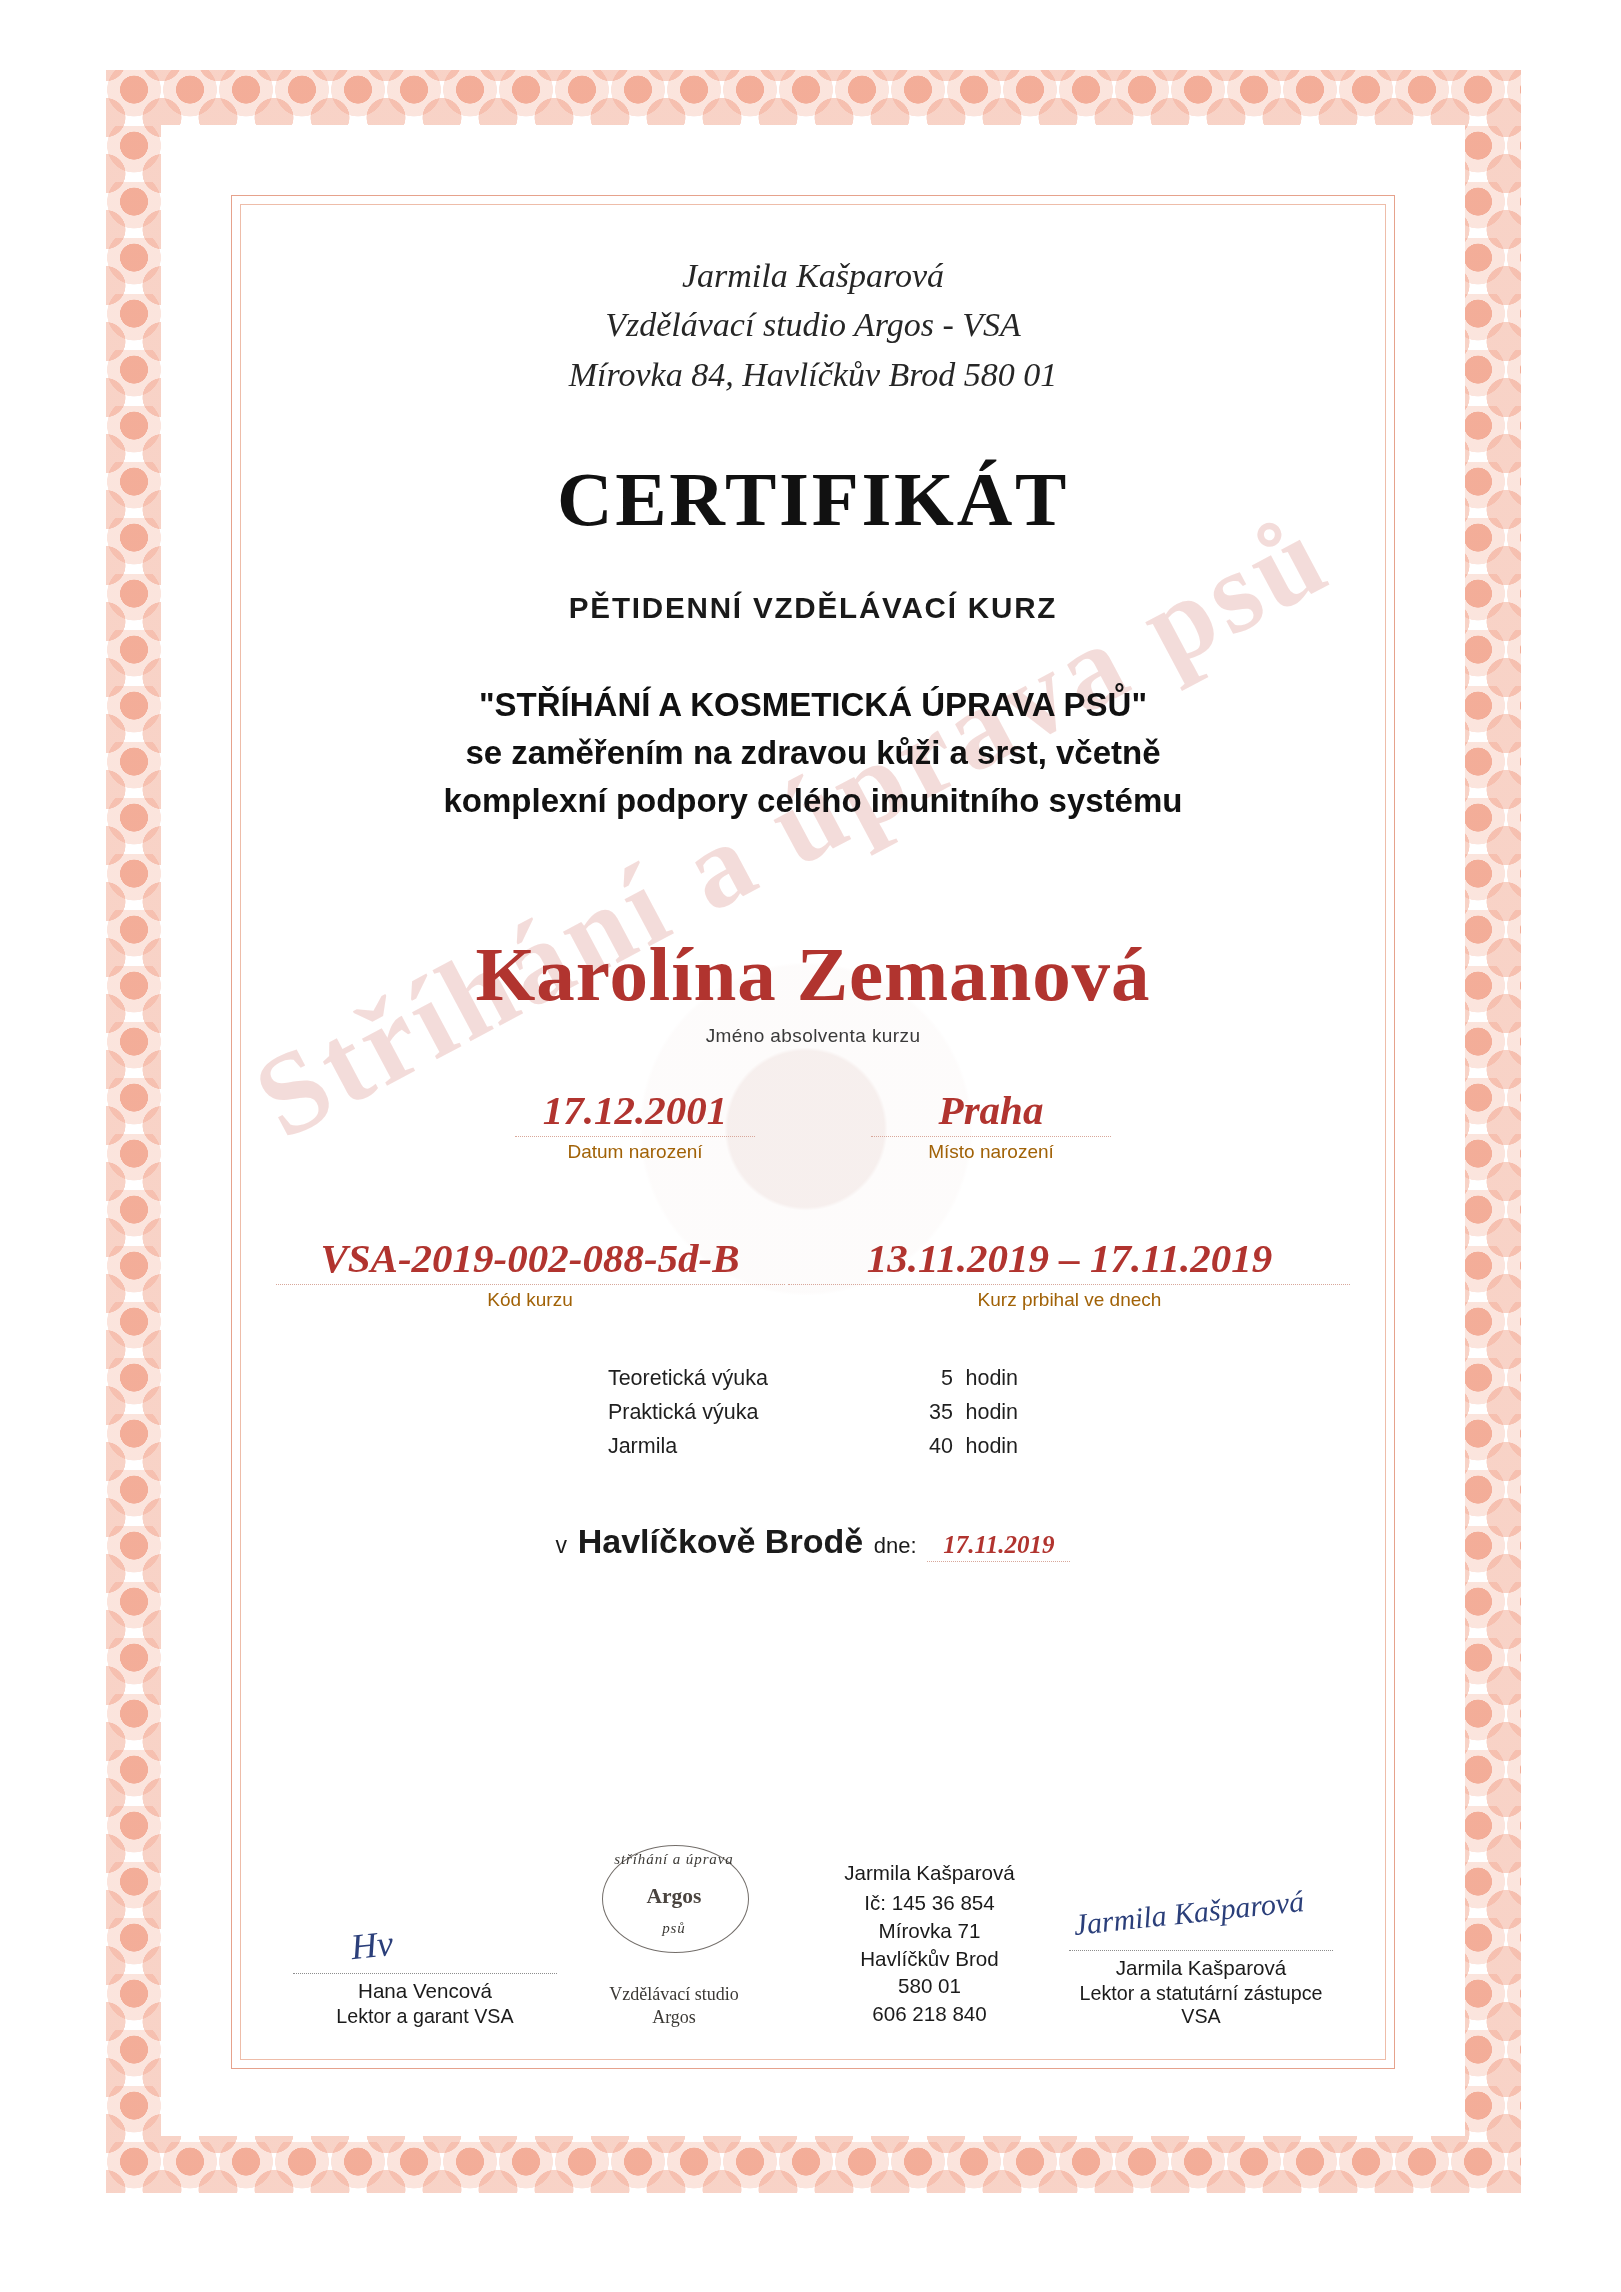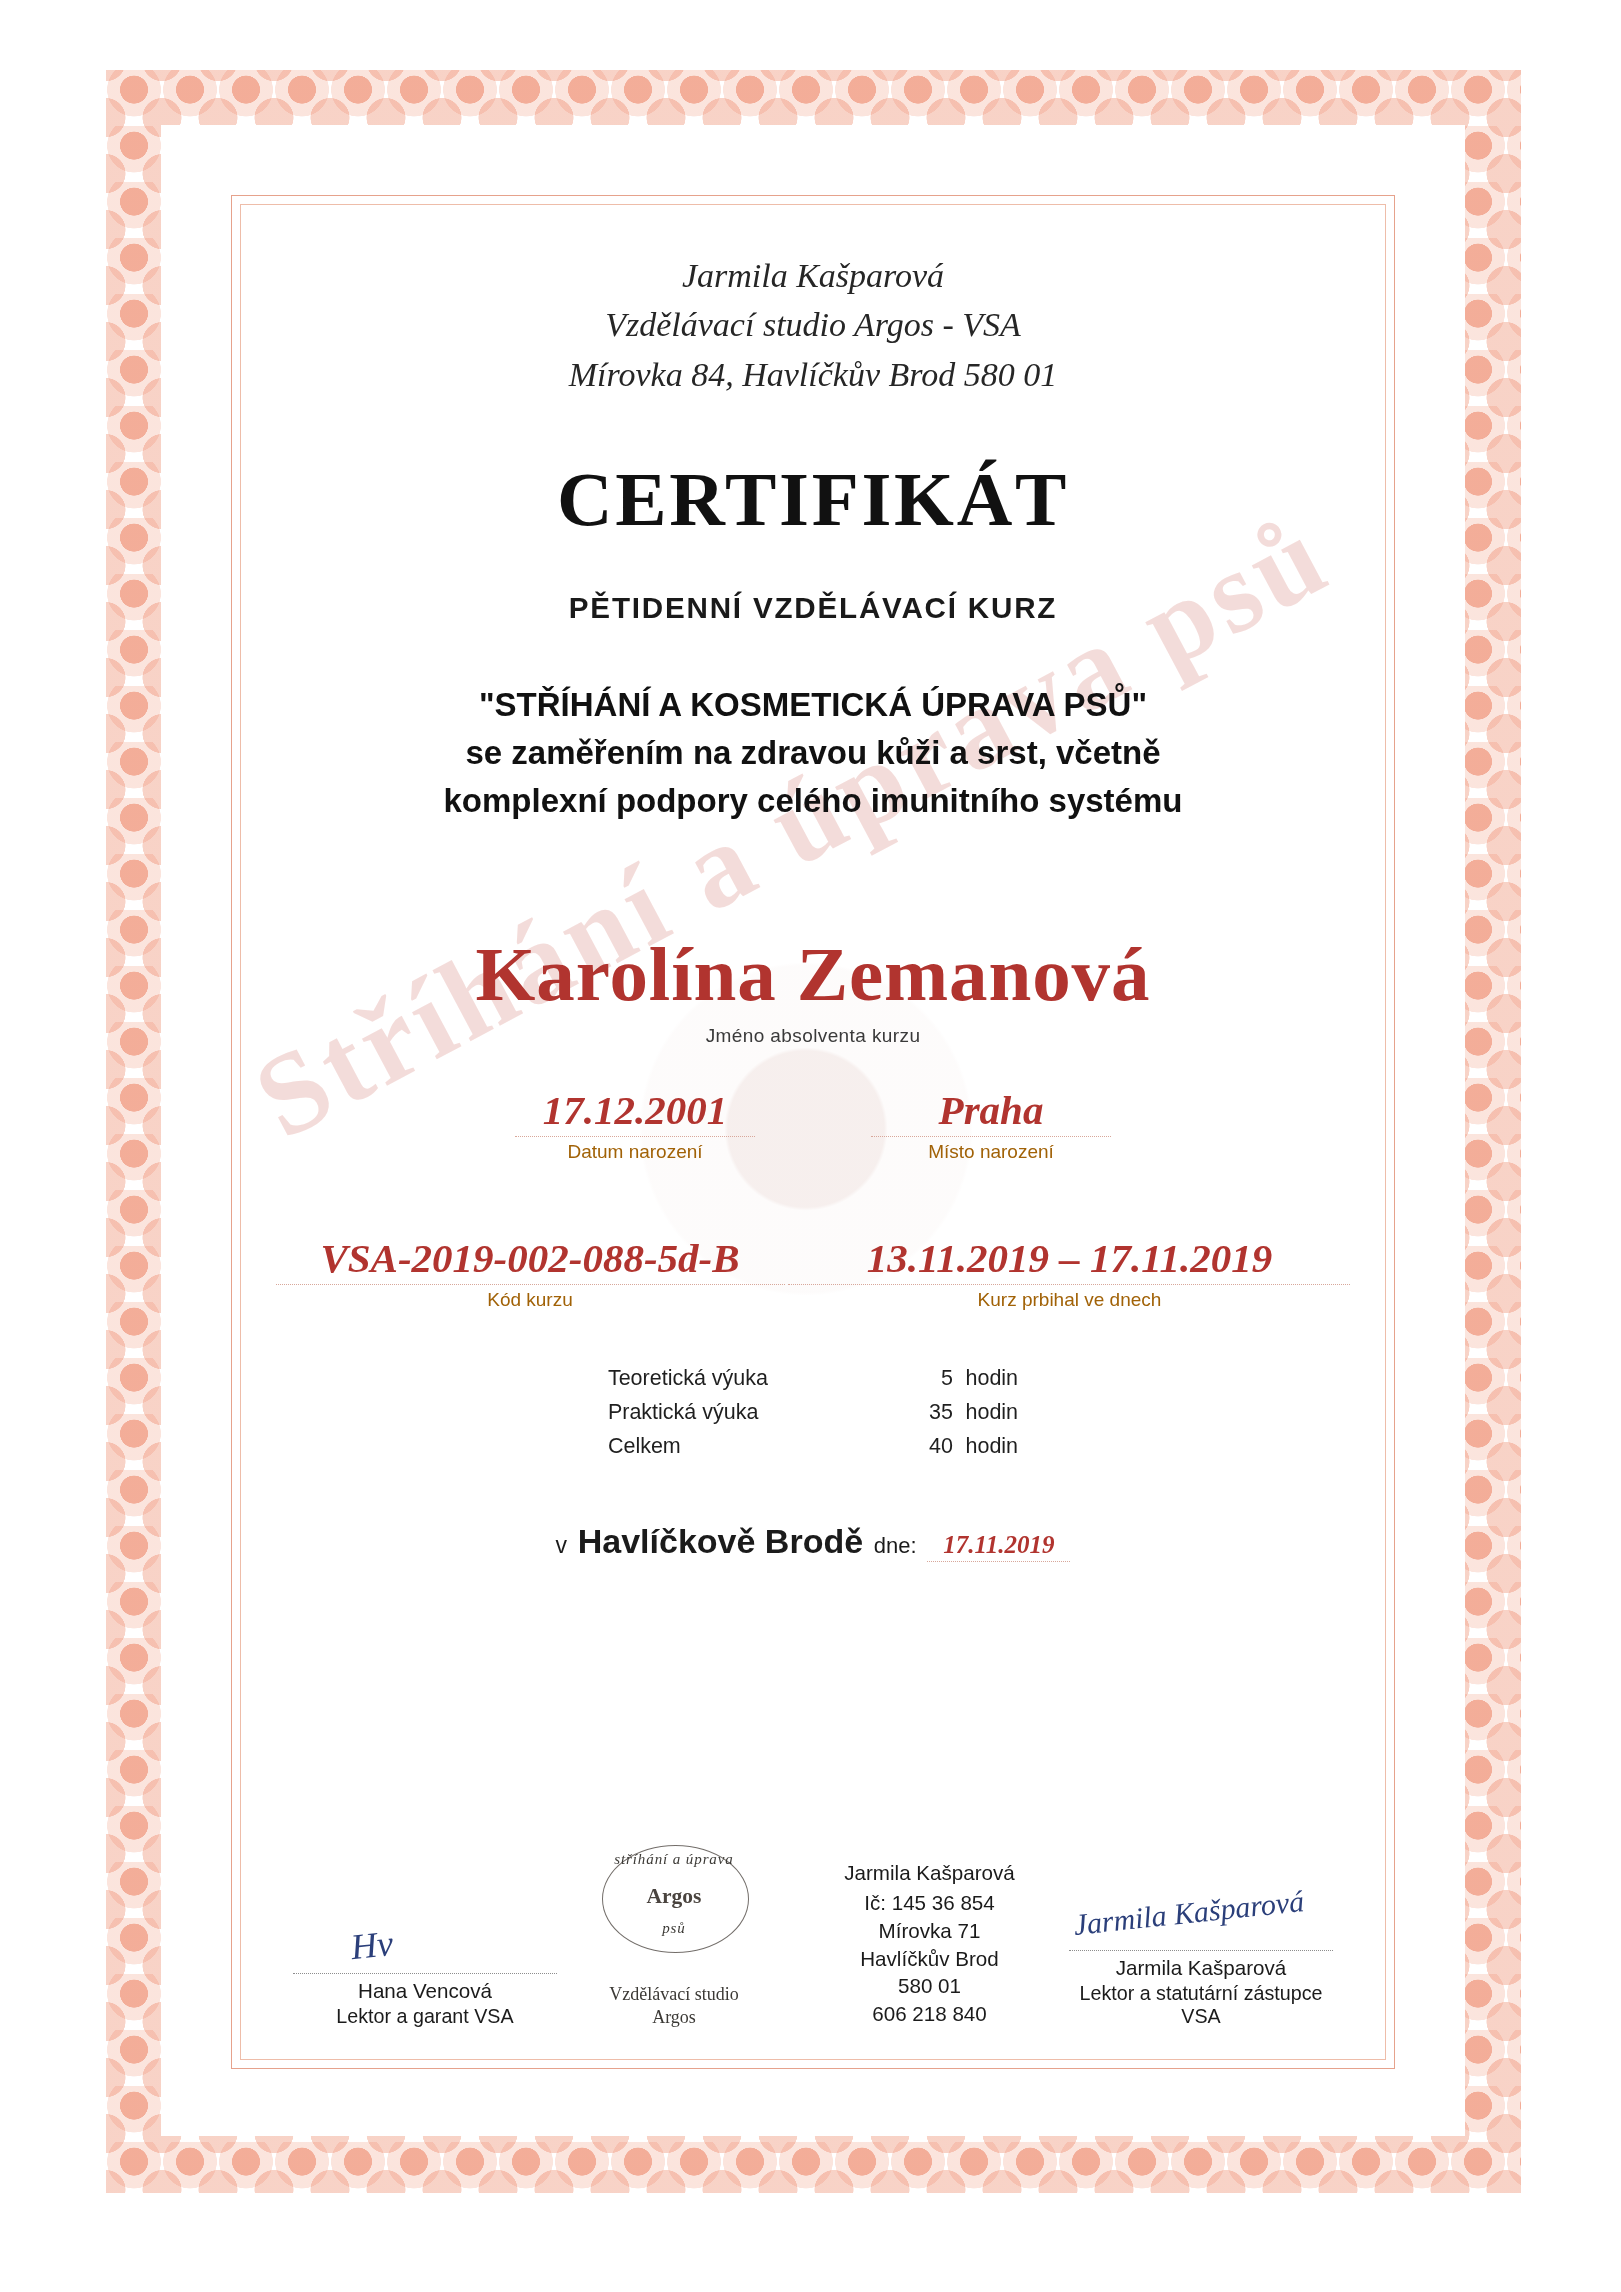--- a/index.html
+++ b/index.html
@@ -398,21 +398,21 @@
         <td class="hours-label">Teoretická výuka</td>
         <td class="hours-num">5</td>
         <td class="hours-unit">hodin</td>
       </tr>
       <tr>
         <td class="hours-label">Praktická výuka</td>
         <td class="hours-num">35</td>
         <td class="hours-unit">hodin</td>
       </tr>
       <tr>
-        <td class="hours-label">Celkem</td>
+        <td class="hours-label">Jarmila</td>
         <td class="hours-num">40</td>
         <td class="hours-unit">hodin</td>
       </tr>
     </tbody>
       </table>
 
     <div class="place-line">
       <span class="place-prefix">v</span>
       <span class="place-city">Havlíčkově Brodě</span>
       <span class="place-dne">dne:</span>

